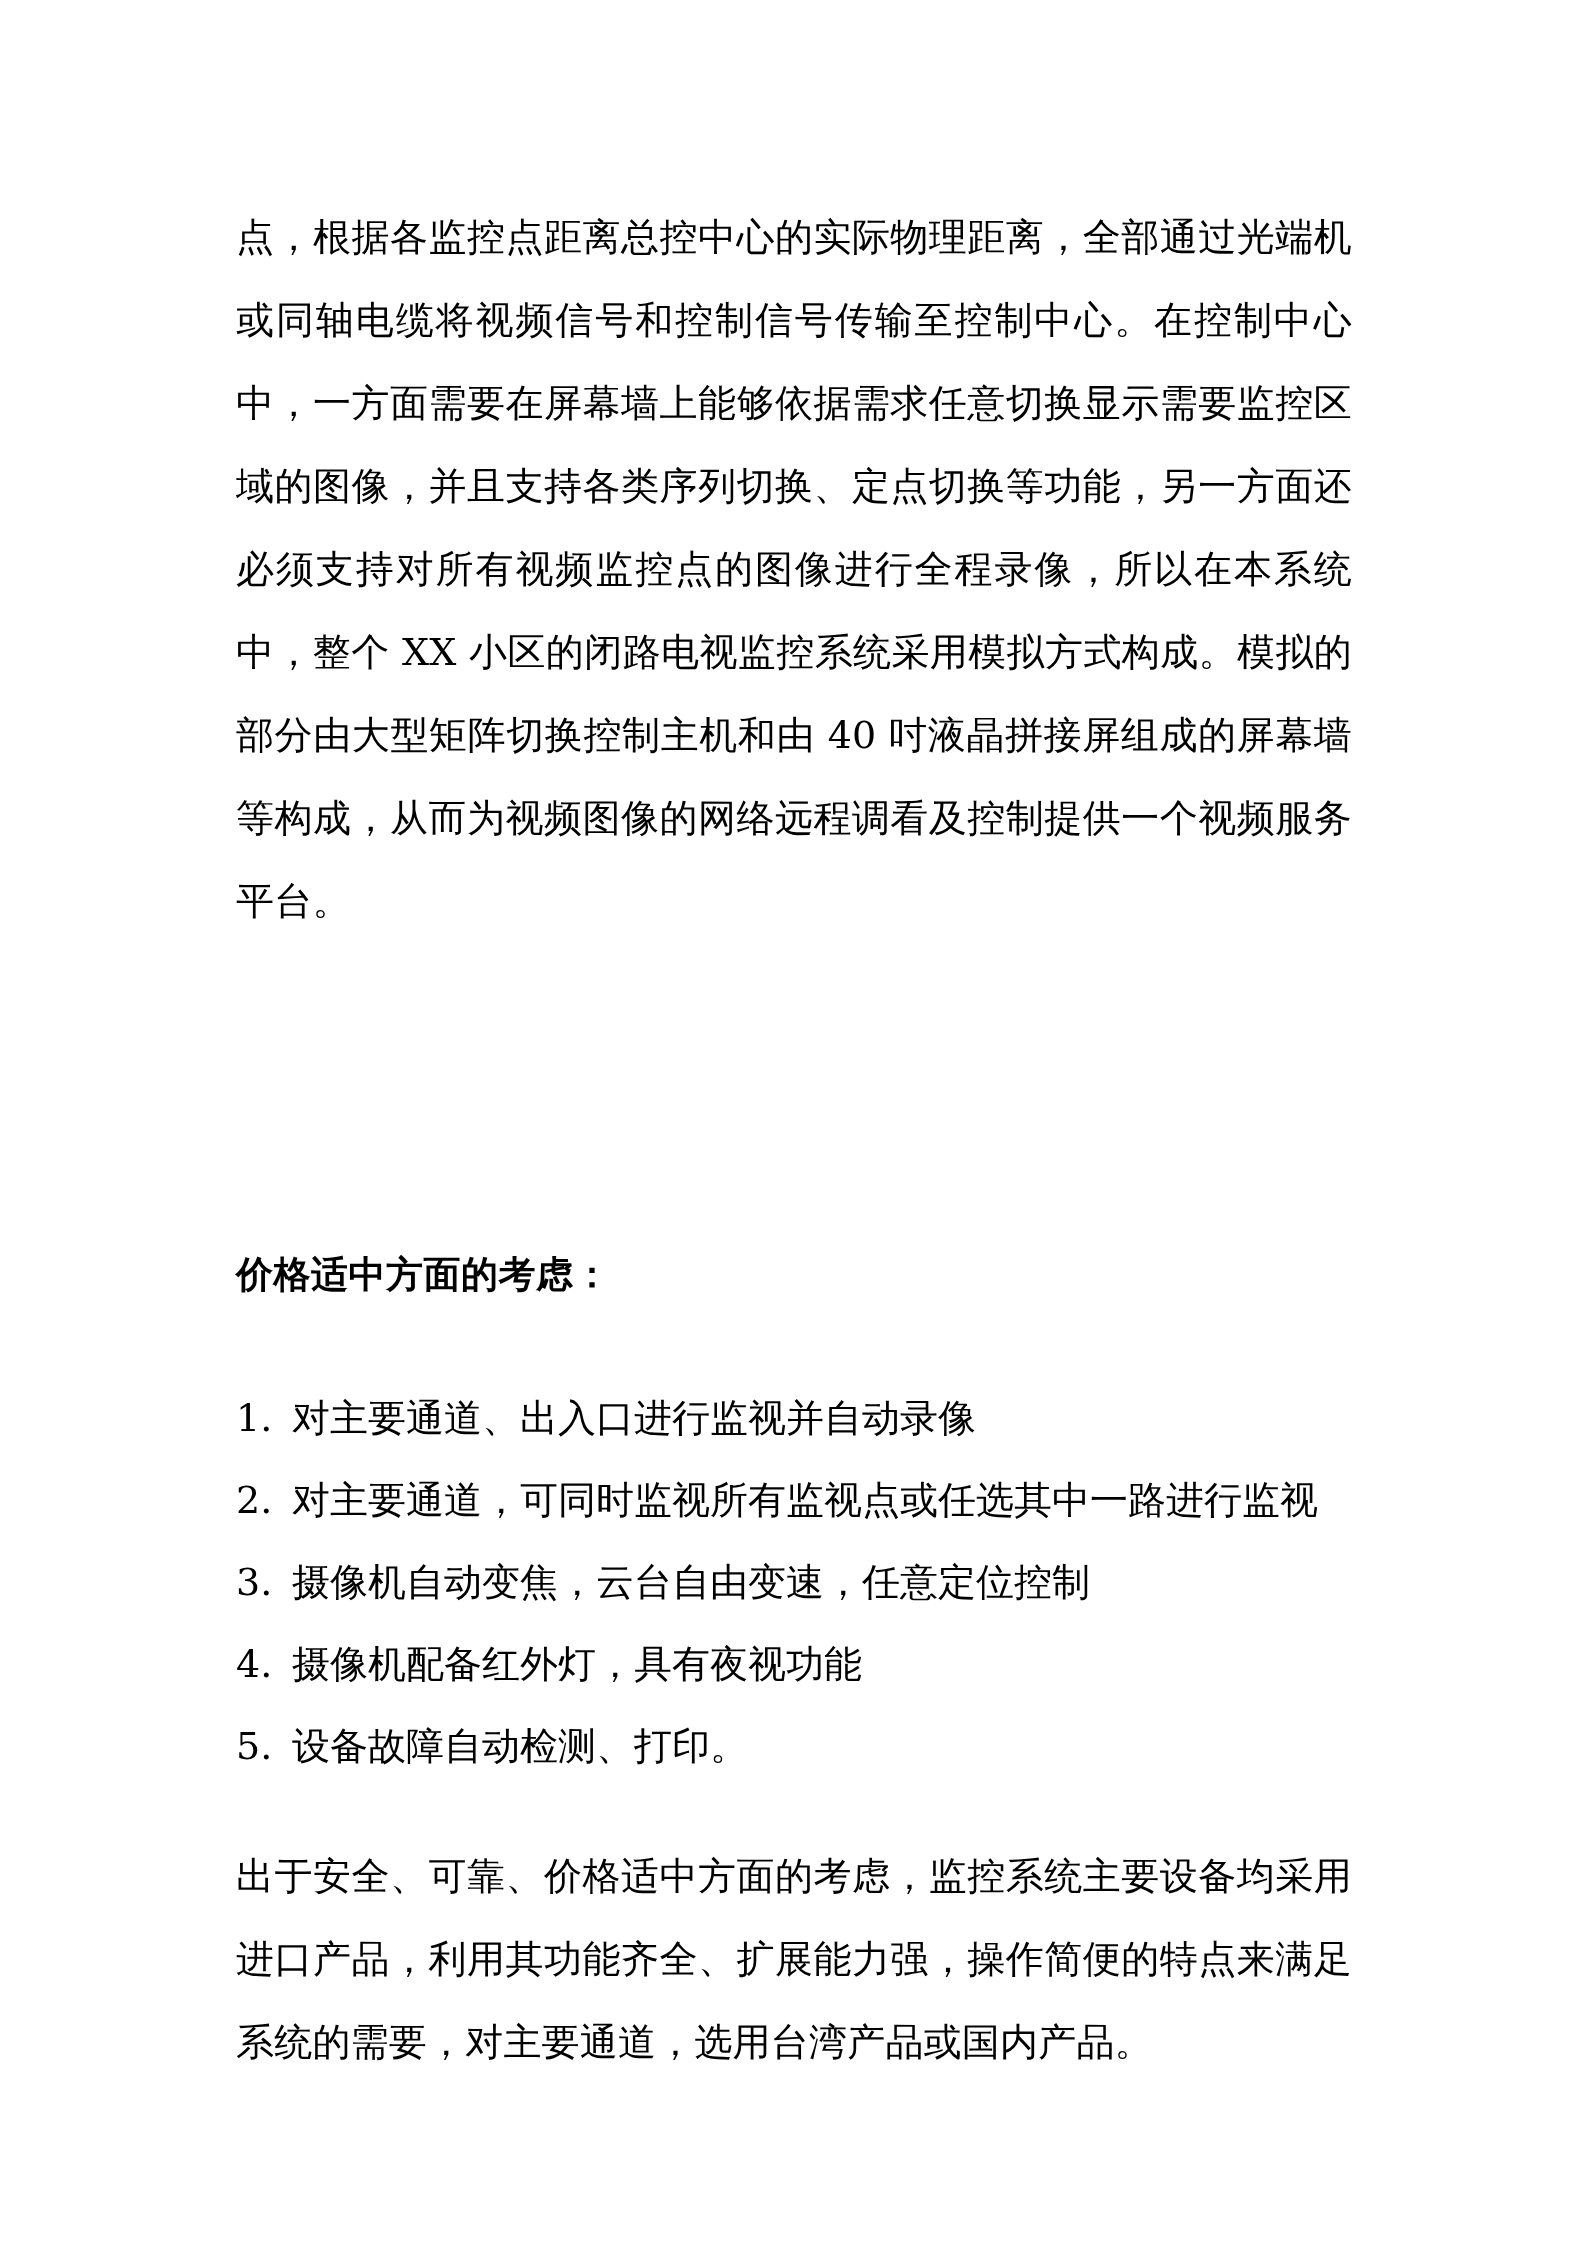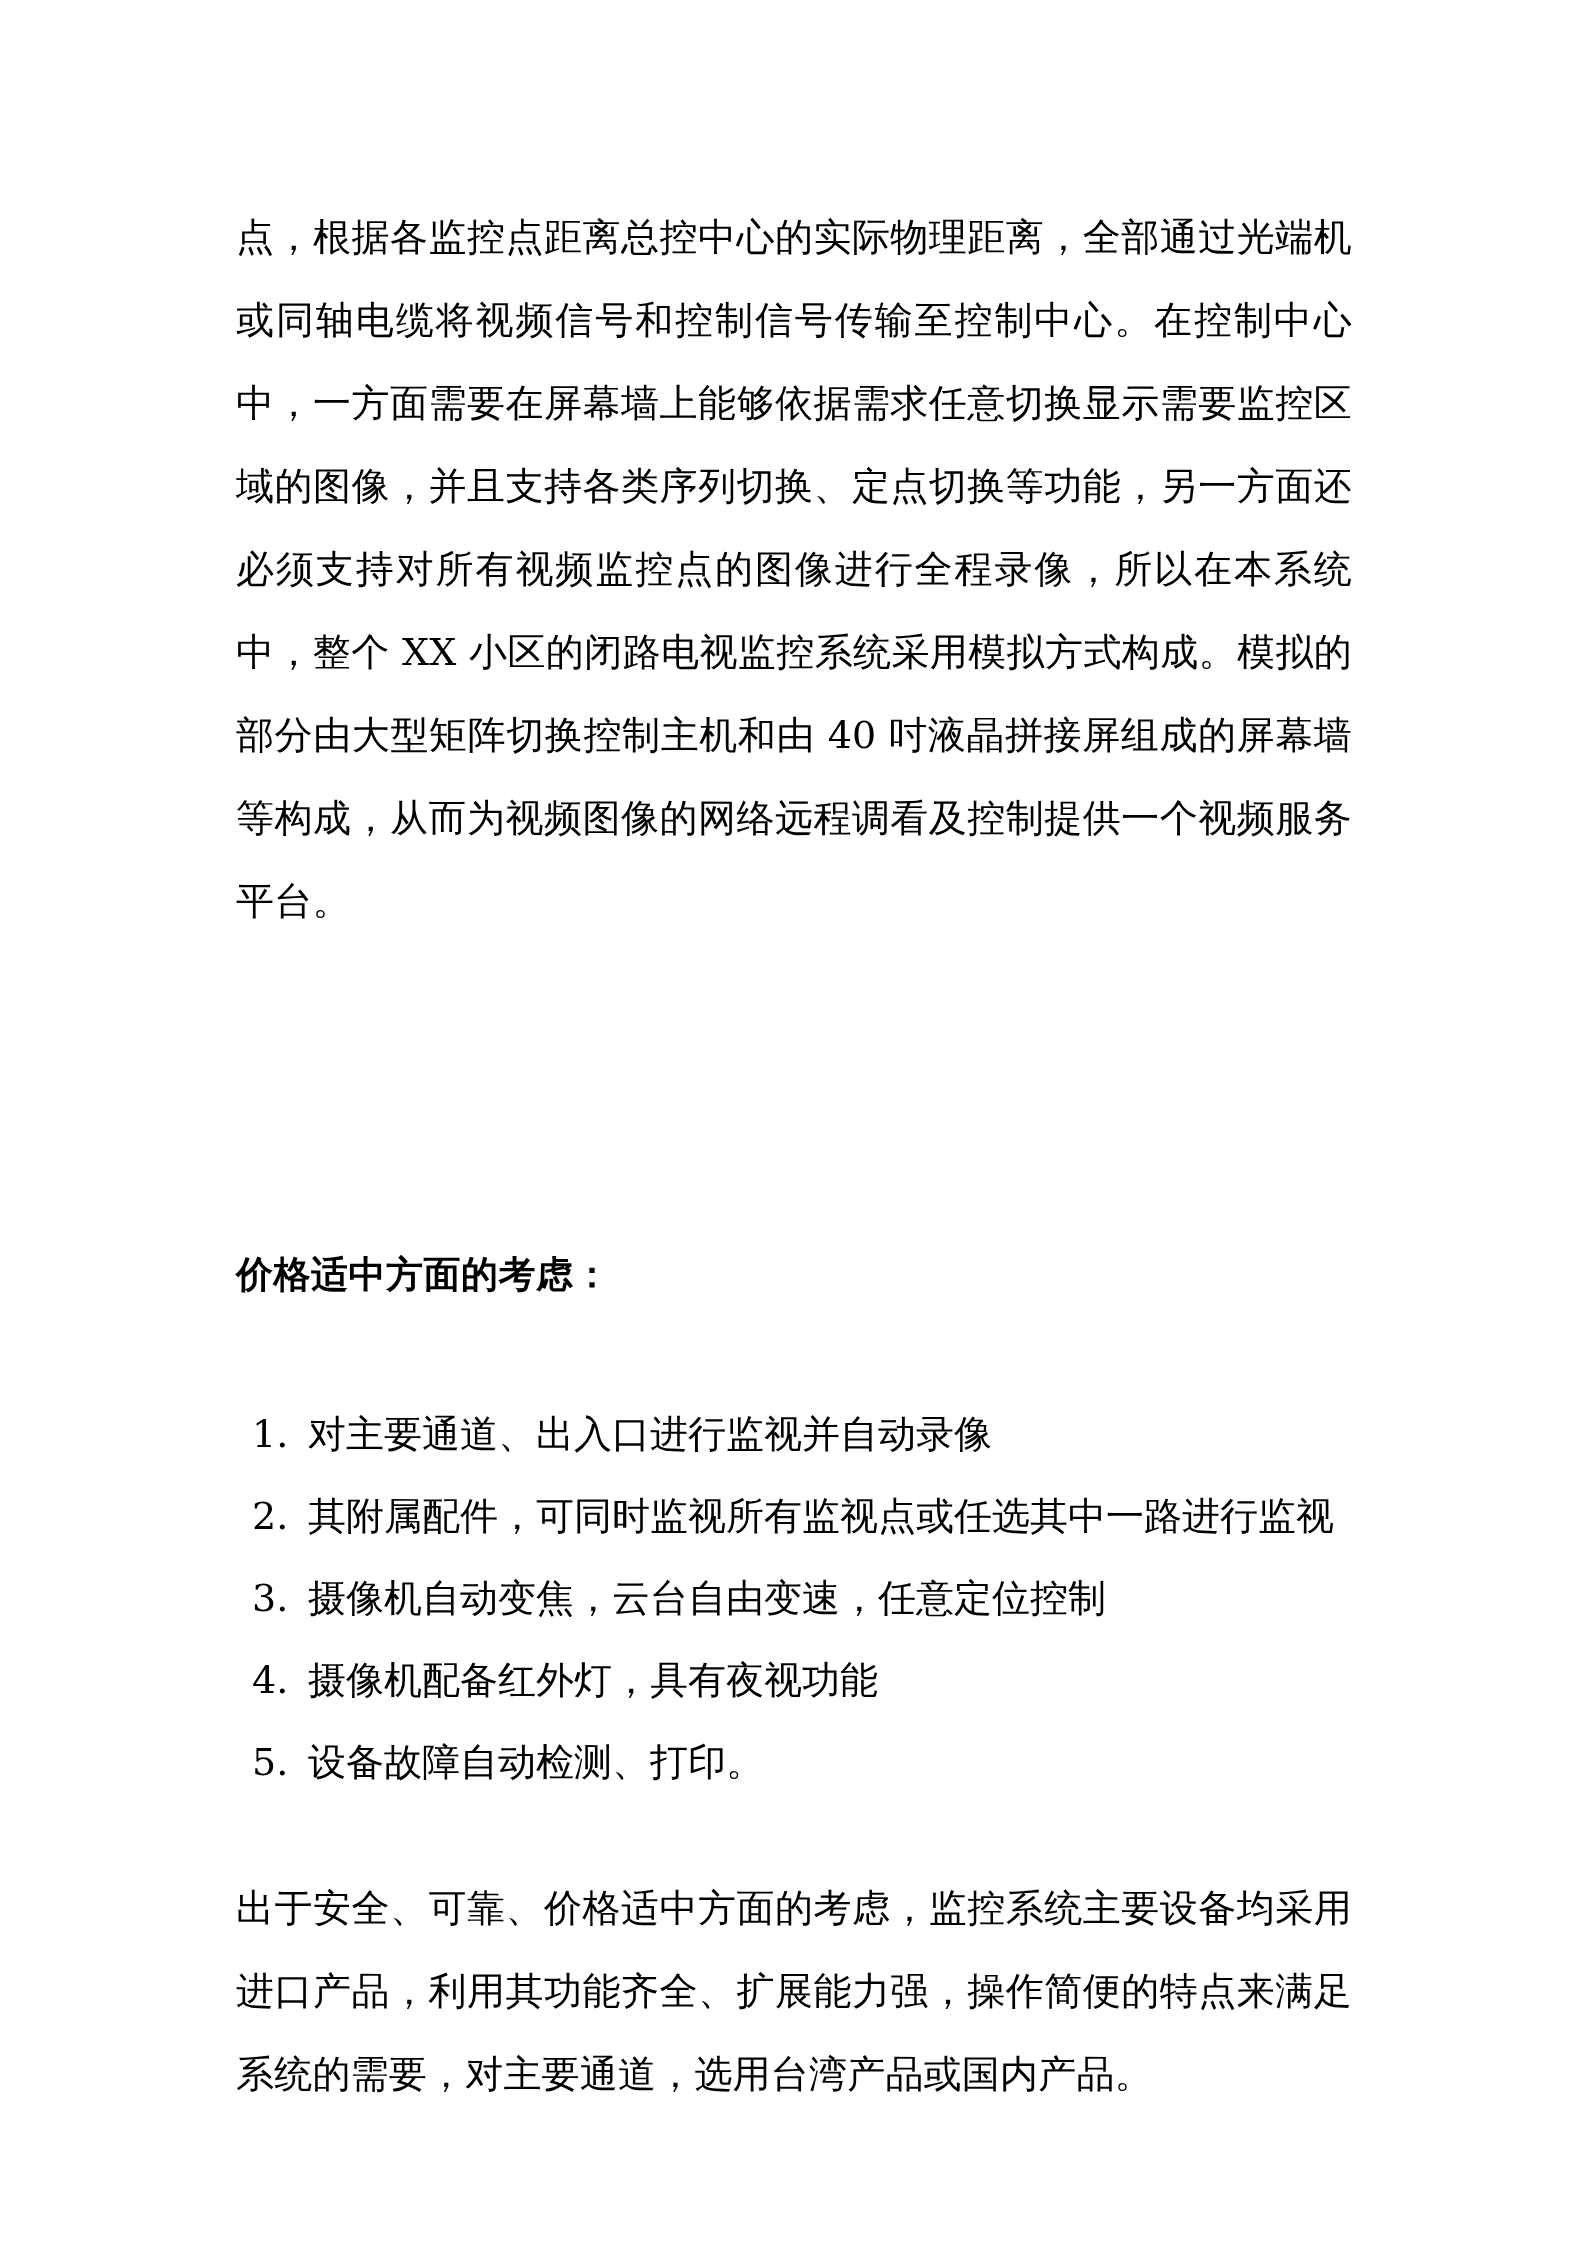--- a/index.html
+++ b/index.html
@@ -42,21 +42,21 @@
     line-height: 64px;
     font-weight: bold;
     margin: 0;
     font-family: "DejaVu Sans", "Liberation Sans", sans-serif;
     letter-spacing: 0.5px;
   }
   .spacer-heading {
     height: 70px;
   }
   .list {
-    margin: 16px;
+    margin: 0;
     padding: 0;
     list-style: none;
   }
   .list-item {
     font-size: 38px;
     line-height: 82px;
     margin: 0;
     display: block;
     white-space: nowrap;
   }
@@ -81,21 +81,21 @@
 
     <h2 class="heading">价格适中方面的考虑：</h2>
 
     <div class="spacer-heading"></div>
 
     <ol class="list">
       <li class="list-item">
         <span class="item-num lat">1.</span><span>对主要通道、出入口进行监视并自动录像</span>
       </li>
       <li class="list-item">
-        <span class="item-num lat">2.</span><span>其附属配件，可同时监视所有监视点或任选其中一路进行监视</span>
+        <span class="item-num lat">2.</span><span>对主要通道，可同时监视所有监视点或任选其中一路进行监视</span>
       </li>
       <li class="list-item">
         <span class="item-num lat">3.</span><span>摄像机自动变焦，云台自由变速，任意定位控制</span>
       </li>
       <li class="list-item">
         <span class="item-num lat">4.</span><span>摄像机配备红外灯，具有夜视功能</span>
       </li>
       <li class="list-item">
         <span class="item-num lat">5.</span><span>设备故障自动检测、打印。</span>
       </li>

